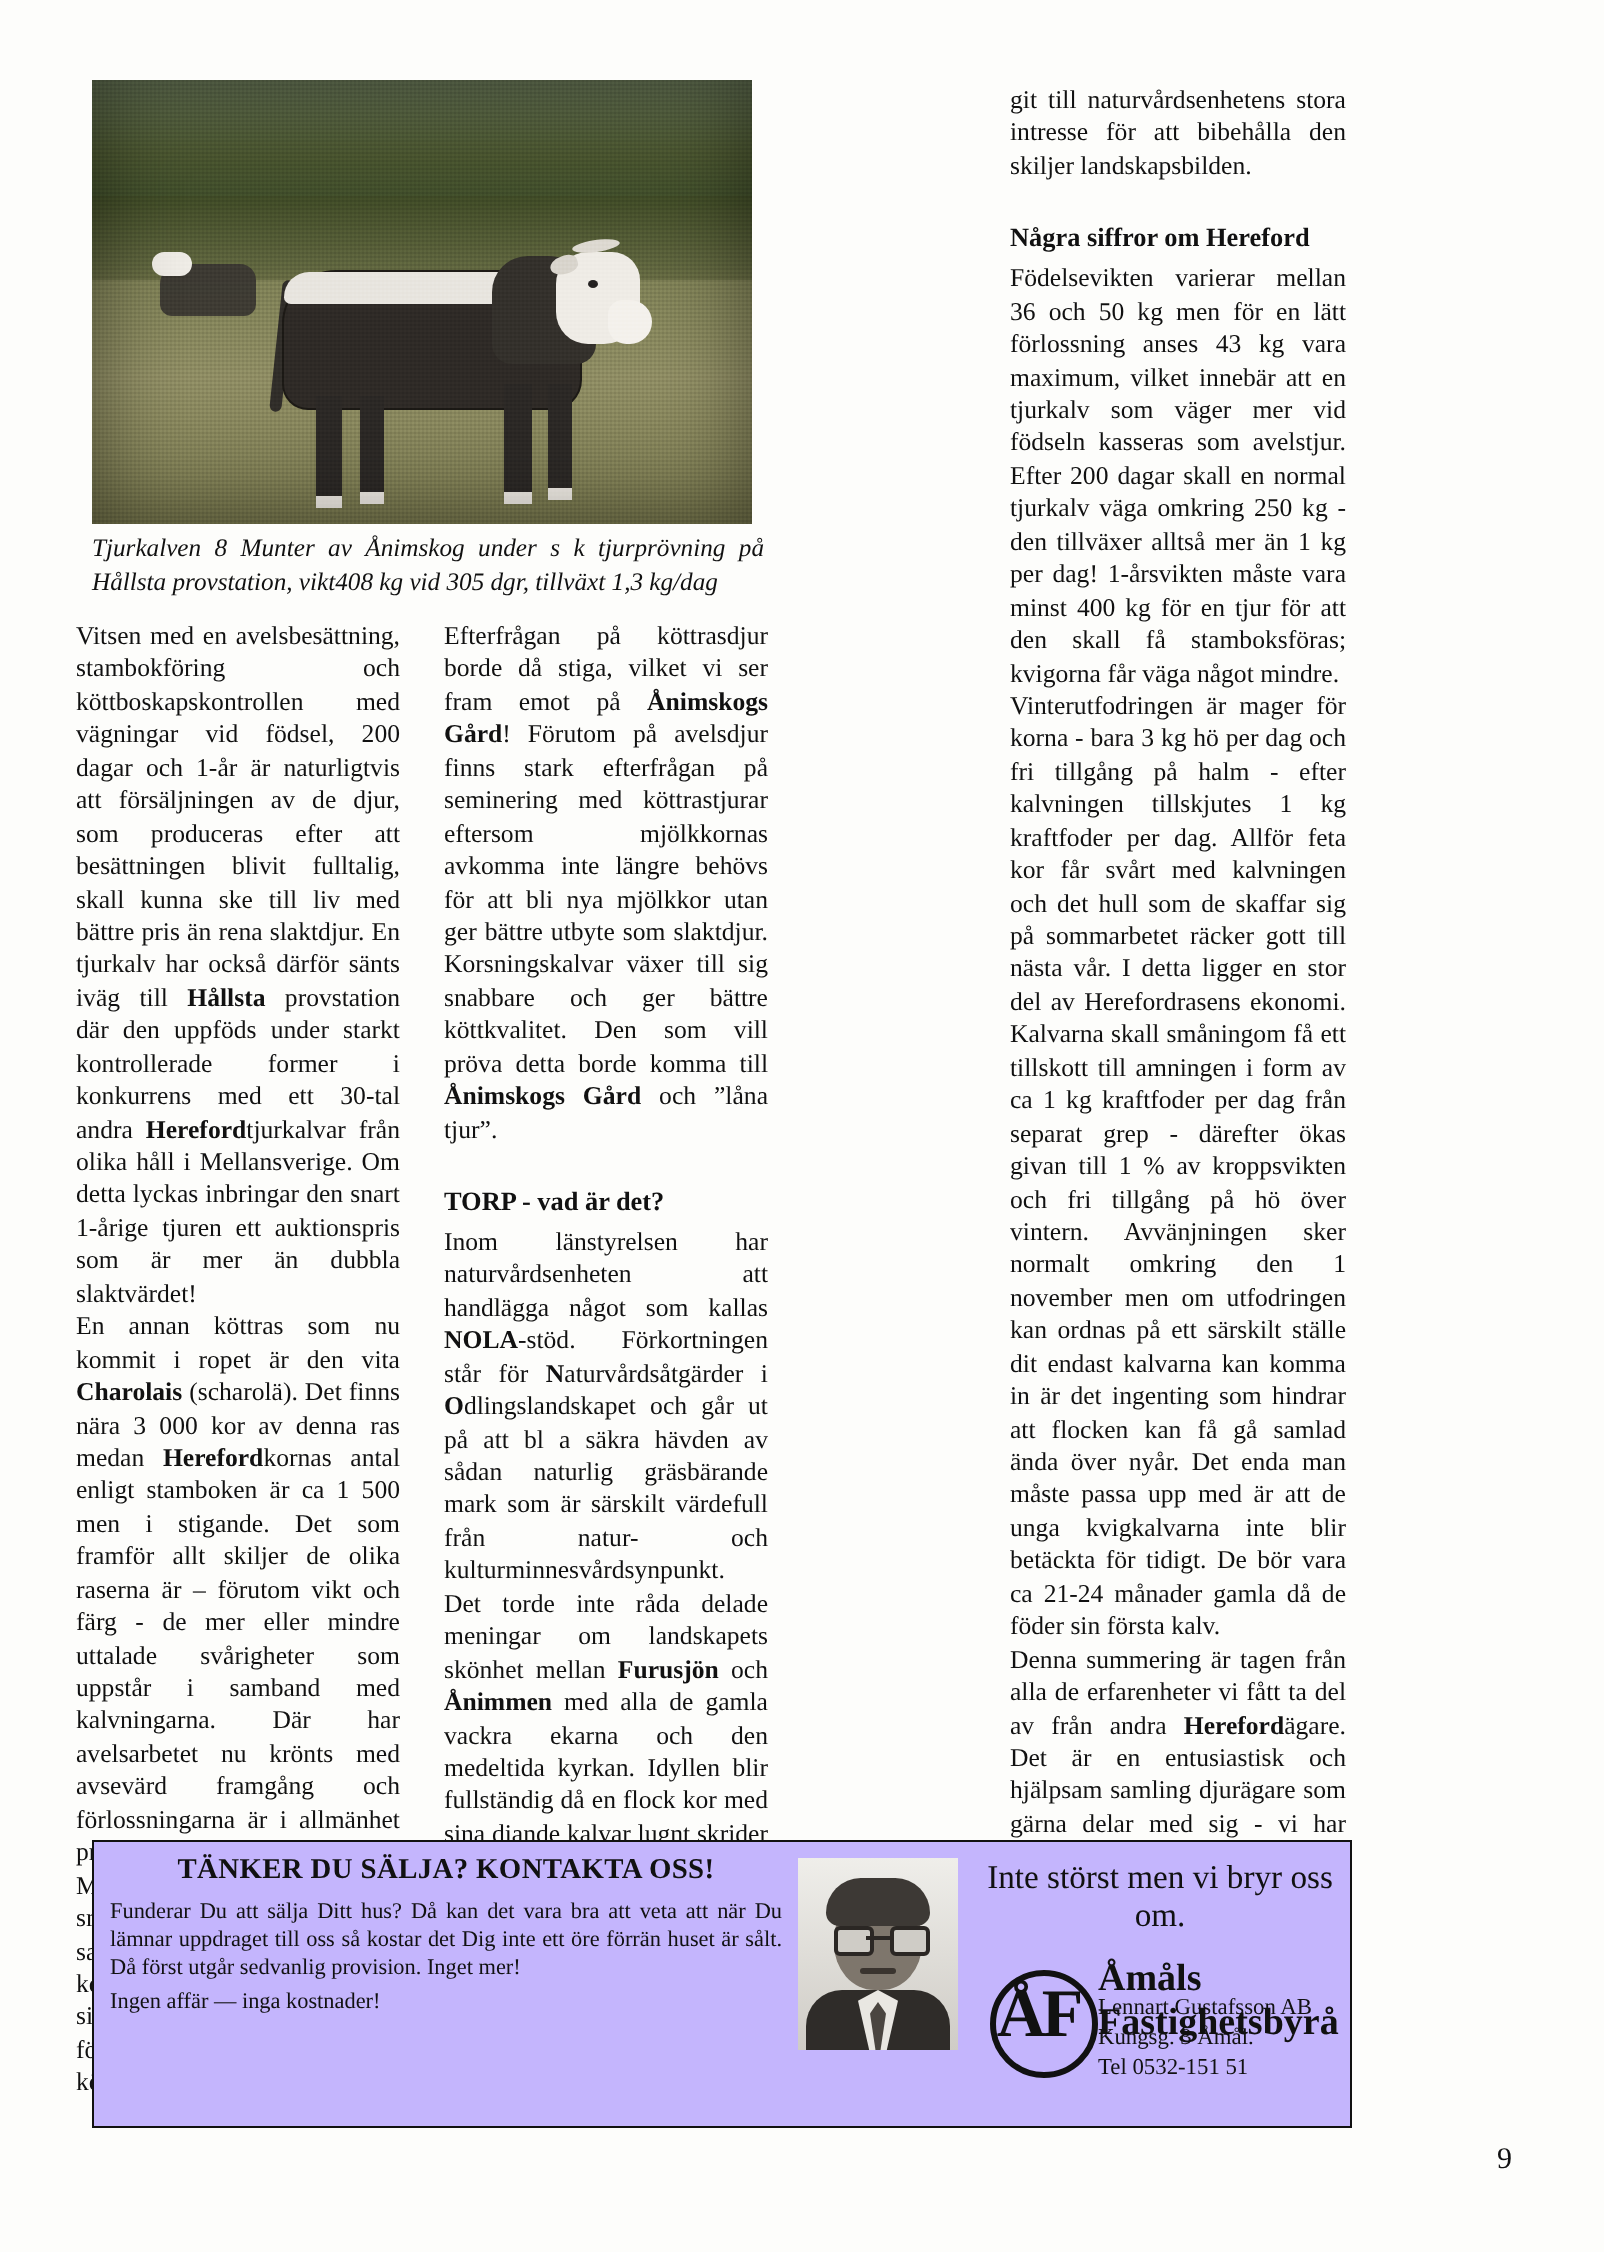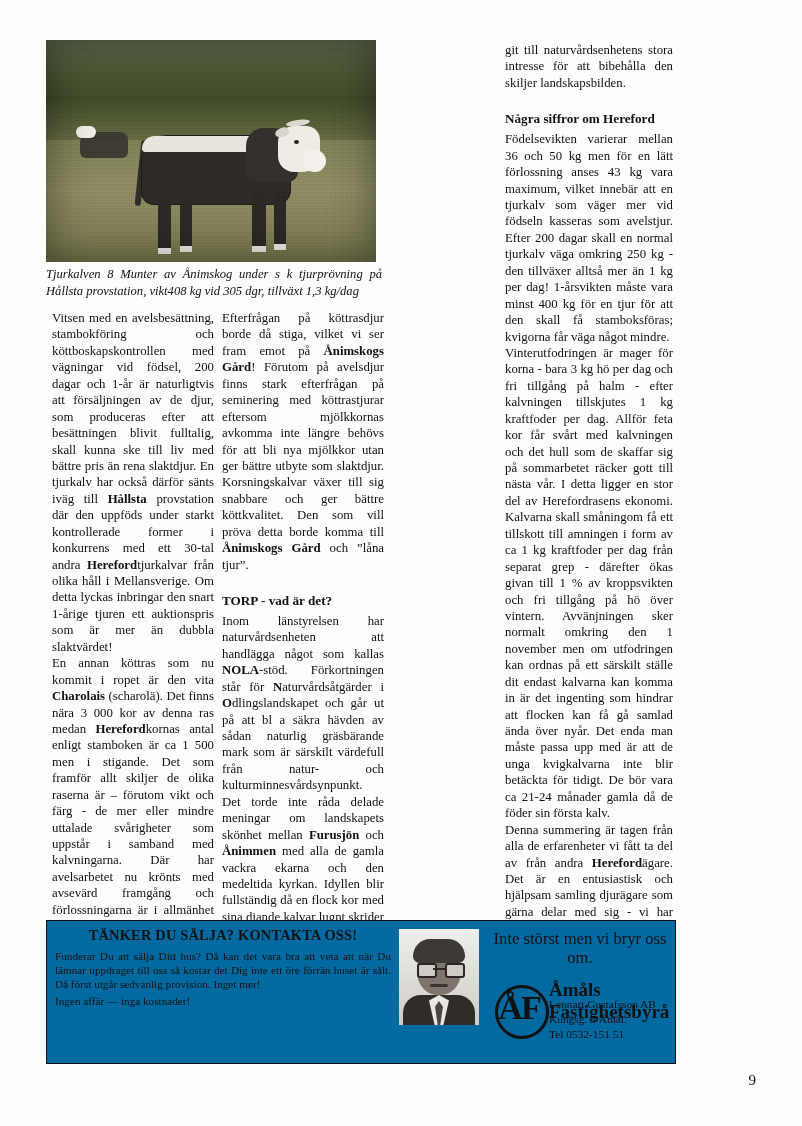--- a/index.html
+++ b/index.html
@@ -122,21 +122,21 @@
   }
 
   .col {
     position:absolute;
     font-size: 12.8px;
     line-height: 1.285;
     text-align: justify;
     hyphens: auto;
   }
   .col p { margin: 0; }
-  .col1 { left:52px;  top:310px; width:162px; }
+  .col1 { left:38px;  top:310px; width:162px; }
   .col2 { left:222px; top:310px; width:162px; }
   .col3 { left:505px; top:42px;  width:168px; }
 
   .subhead {
     font-weight: bold;
     font-size: 13.2px;
     margin: 20px 0 3px 0;
     text-align: left;
   }
   b { font-weight: bold; }
@@ -145,21 +145,21 @@
     text-align: right;
     margin-top: 10px;
     font-size: 12.6px;
   }
 
   
   .ad {
     position:absolute;
     left:46px; top:920px; width:628px; height:142px;
     border: 1.6px solid #111;
-    background: #0369a1;
+    background: #c4b5fd;
   }
   .ad-left {
     position:absolute; left:0; top:0; width:352px; height:100%;
     padding: 6px 8px 0 8px; box-sizing: border-box;
   }
   .ad-title {
     text-align:center; font-weight:bold; font-size:14.4px; letter-spacing:.2px;
     margin-bottom: 5px;
   }
   .ad-body {

